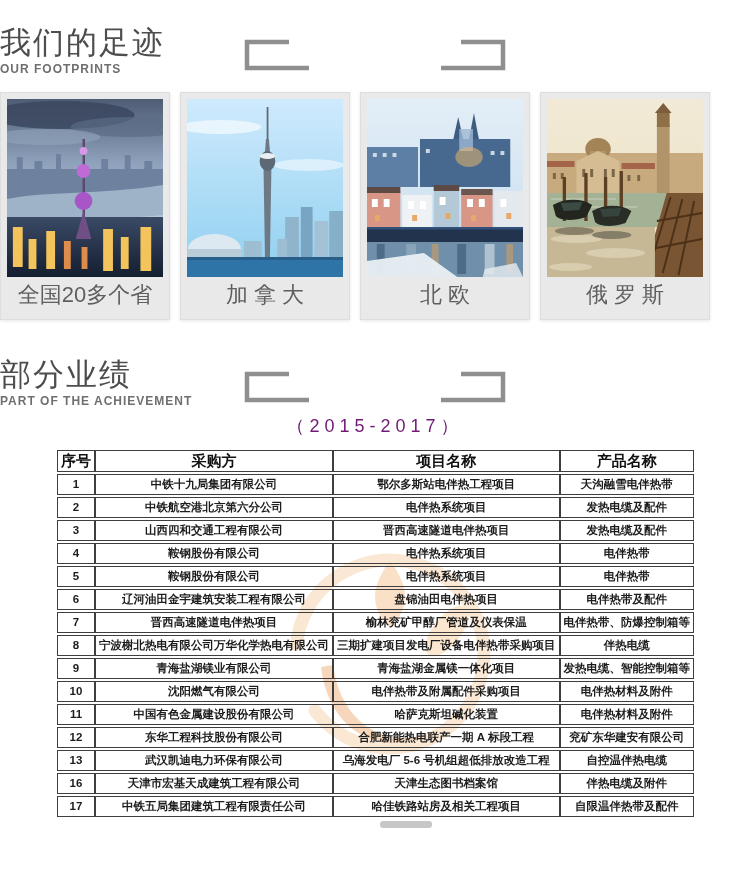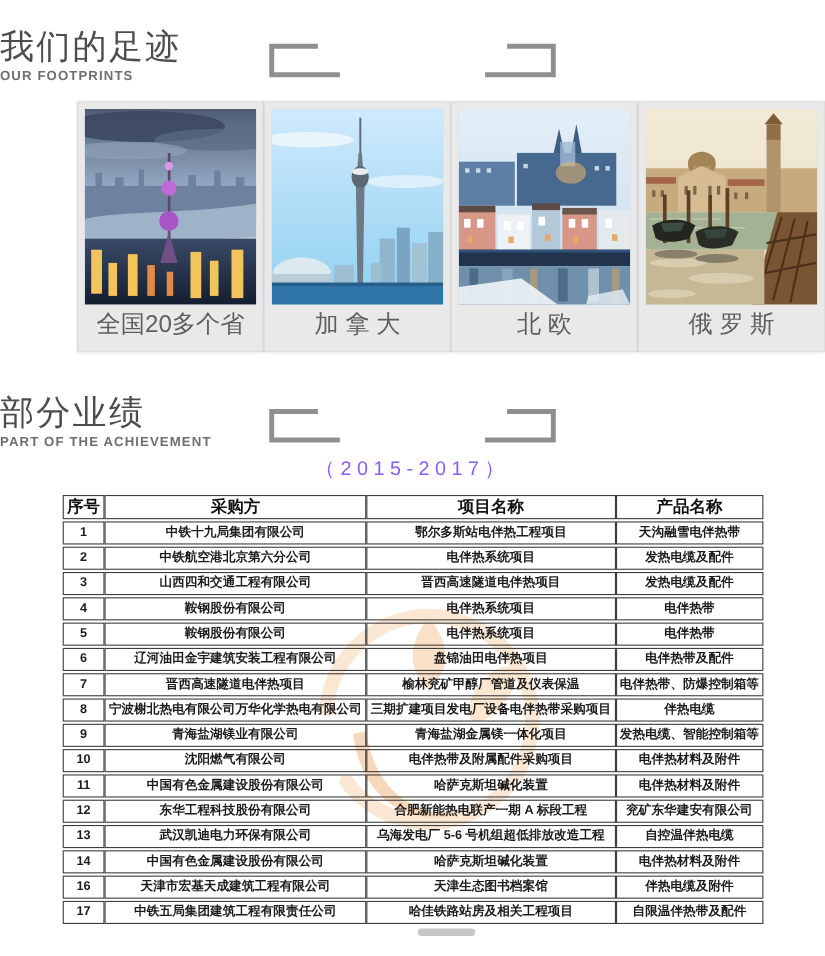--- a/index.html
+++ b/index.html
@@ -10,25 +10,25 @@
   }
   
   .section-header{position:relative;}
   .sh-title{font-size:31px;line-height:34px;font-weight:500;color:#4d4d4d;letter-spacing:2px}
   .sh-sub{font-size:12px;line-height:13px;font-weight:bold;color:#6f6f6f;letter-spacing:1px;margin-top:3px}
   .bracket{position:absolute;top:13px}
   .bracket.left{left:243px}
   .bracket.right{right:243px;transform:scaleX(-1)}
   .period{
     text-align:center;margin-top:8px;font-size:18px;line-height:20px;
-    color:#8b5cf6;letter-spacing:5px;font-weight:400;
+    color:#701a75;letter-spacing:5px;font-weight:400;
   }
   
   #footprints{margin-top:26px}
-  .cards{display:flex;justify-content:flex-end;margin-top:16px}
+  .cards{display:flex;justify-content:flex-start;gap:10px;margin-top:16px}
   .card{
     width:170px;background:#e9e9e9;border:1px solid #dedede;
     padding:6px;box-shadow:0 1px 3px rgba(0,0,0,.10);
   }
   .photo{width:100%;height:178px;overflow:hidden;background:#cfd8df}
   .photo svg{display:block;width:100%;height:100%}
   .card figcaption{
     height:36px;display:flex;align-items:center;justify-content:center;
     font-size:22px;color:#5f5f5f;
   }
@@ -398,26 +398,20 @@
             <td>合肥新能热电联产一期 A 标段工程</td>
             <td>兖矿东华建安有限公司</td>
           </tr>
           <tr>
             <td>13</td>
             <td>武汉凯迪电力环保有限公司</td>
             <td>乌海发电厂 5-6 号机组超低排放改造工程</td>
             <td>自控温伴热电缆</td>
           </tr>
           <tr>
-            <td>14</td>
-            <td>中国有色金属建设股份有限公司</td>
-            <td>哈萨克斯坦碱化装置</td>
-            <td>电伴热材料及附件</td>
-          </tr>
-          <tr>
             <td>16</td>
             <td>天津市宏基天成建筑工程有限公司</td>
             <td>天津生态图书档案馆</td>
             <td>伴热电缆及附件</td>
           </tr>
           <tr>
             <td>17</td>
             <td>中铁五局集团建筑工程有限责任公司</td>
             <td>哈佳铁路站房及相关工程项目</td>
             <td>自限温伴热带及配件</td>

